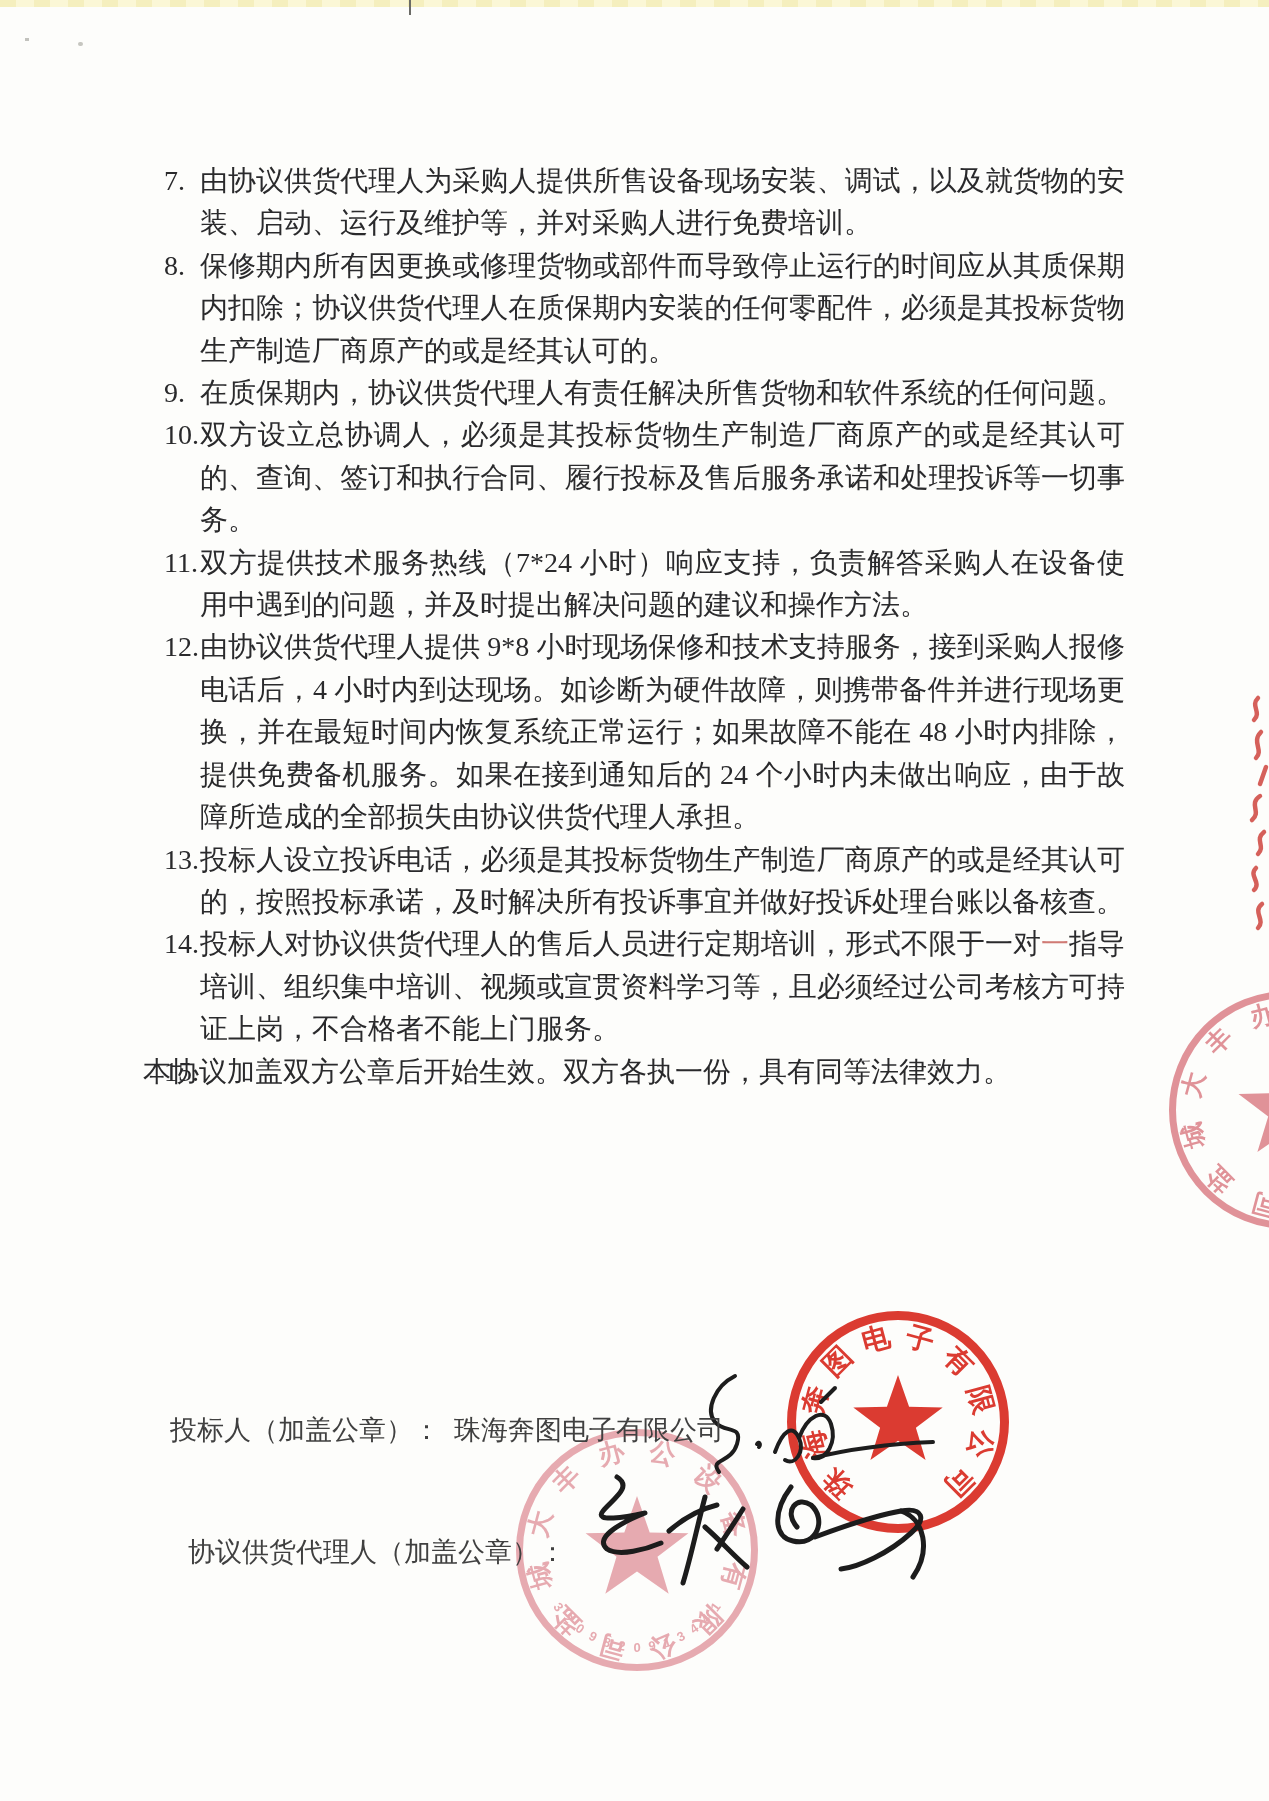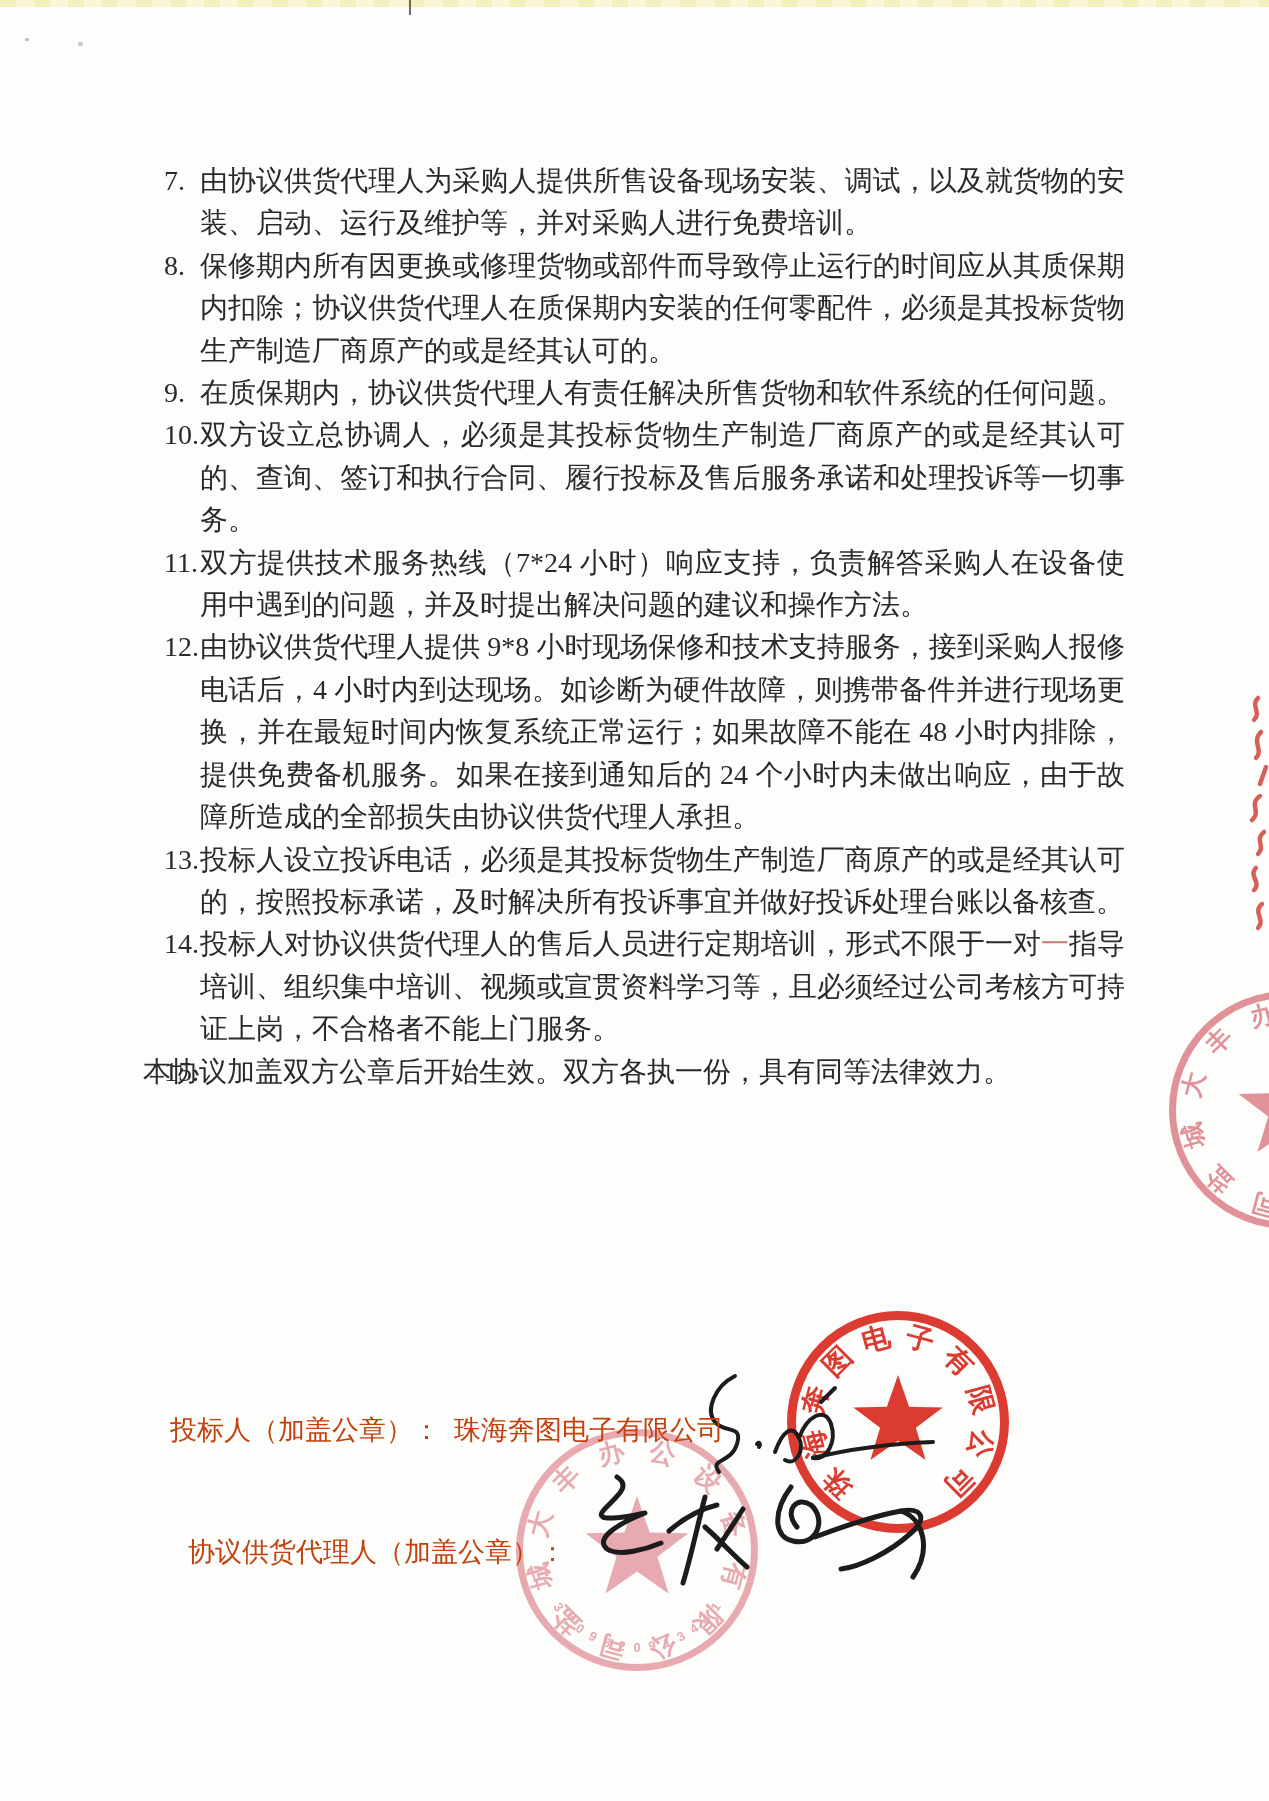--- a/index.html
+++ b/index.html
@@ -23,21 +23,21 @@
     font-size:28px;line-height:42.4px;color:#2a2a2c;
     text-align:justify;
   }
   .li{position:relative;padding-left:60px;}
   .num{position:absolute;left:24px;top:0;}
   .redchar{color:#d07a74;}
   .clauses p{margin:0 0 0 3px;}
   .head{font-weight:bold;font-family:"Liberation Sans","DejaVu Sans",sans-serif;margin-right:12px;}
   .closing{margin-left:3px;}
 
-  .sig-line{position:absolute;font-size:27px;color:#c2410c;white-space:nowrap;}
+  .sig-line{position:absolute;font-size:27px;color:#404040;white-space:nowrap;}
   #sig-bidder-line{left:170px;top:1412px;}
   #sig-agent-line{left:188px;top:1534px;}
   .company{margin-left:14px;}
 
   svg.seal{position:absolute;}
   #seal-bidder{left:786px;top:1310px;opacity:.9;}
   #seal-agent{left:515px;top:1428px;opacity:.6;}
   #seal-edge{left:1168px;top:990px;opacity:.7;}
   svg.signature{position:absolute;}
   #signature-bidder{left:695px;top:1368px;}

